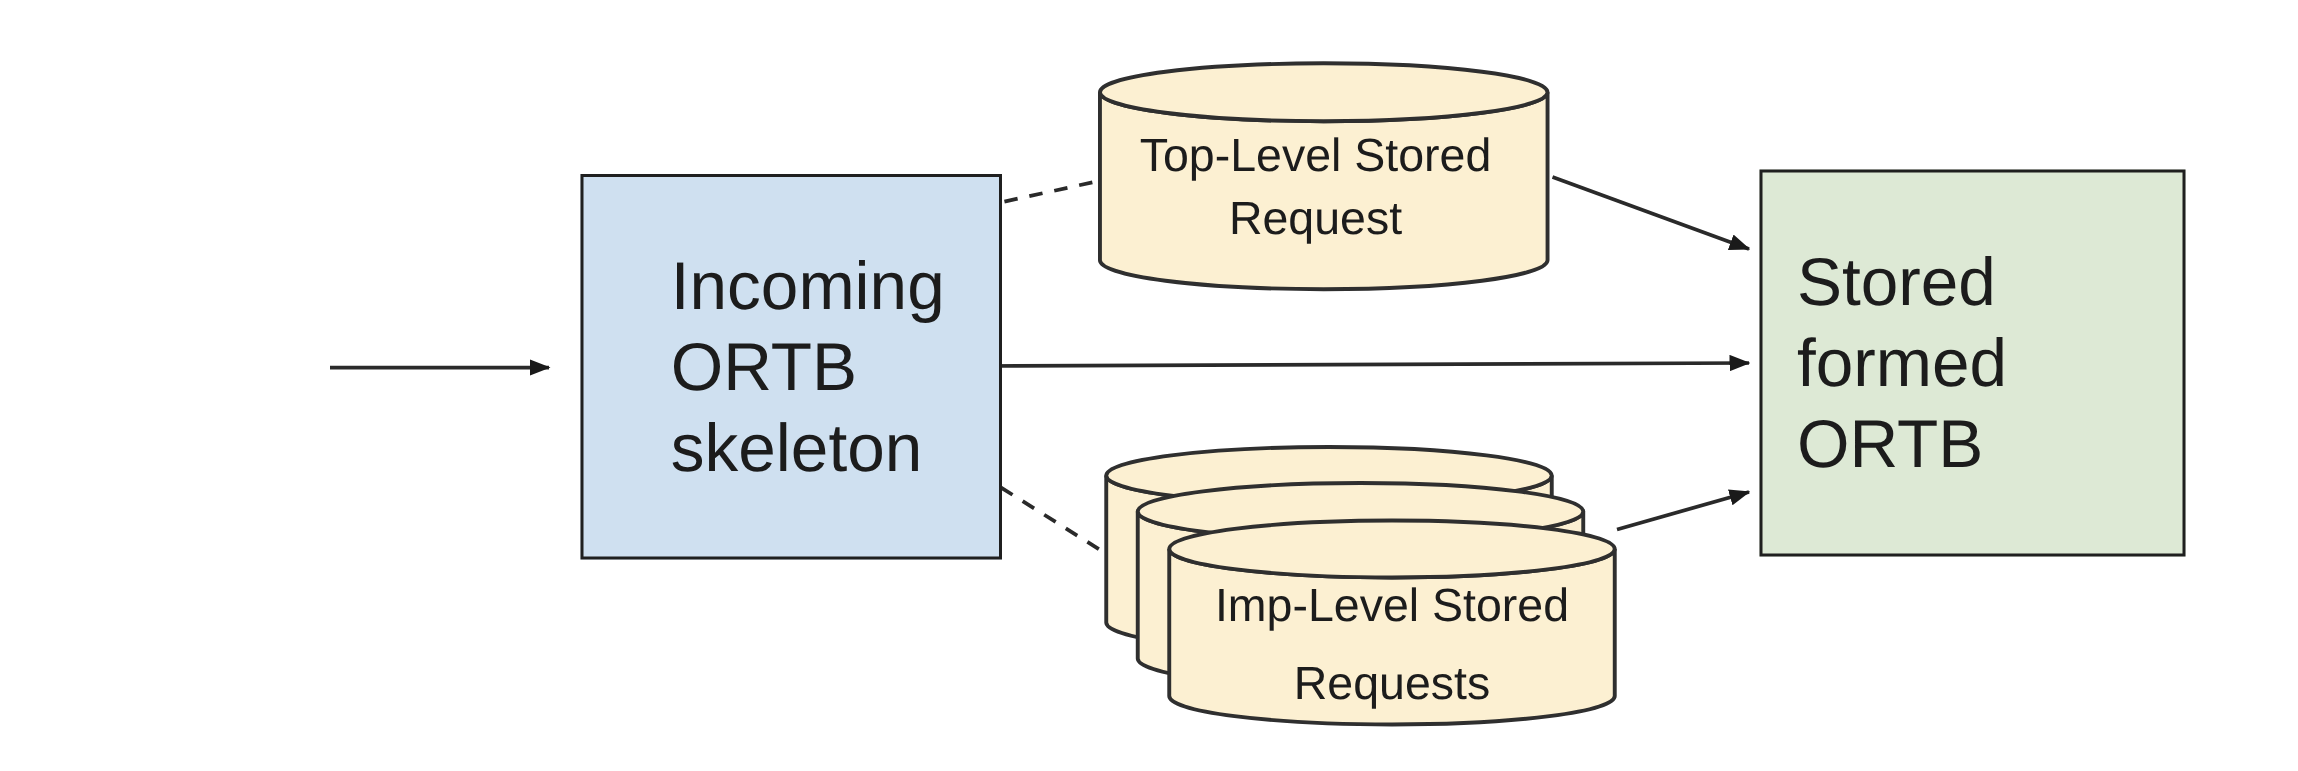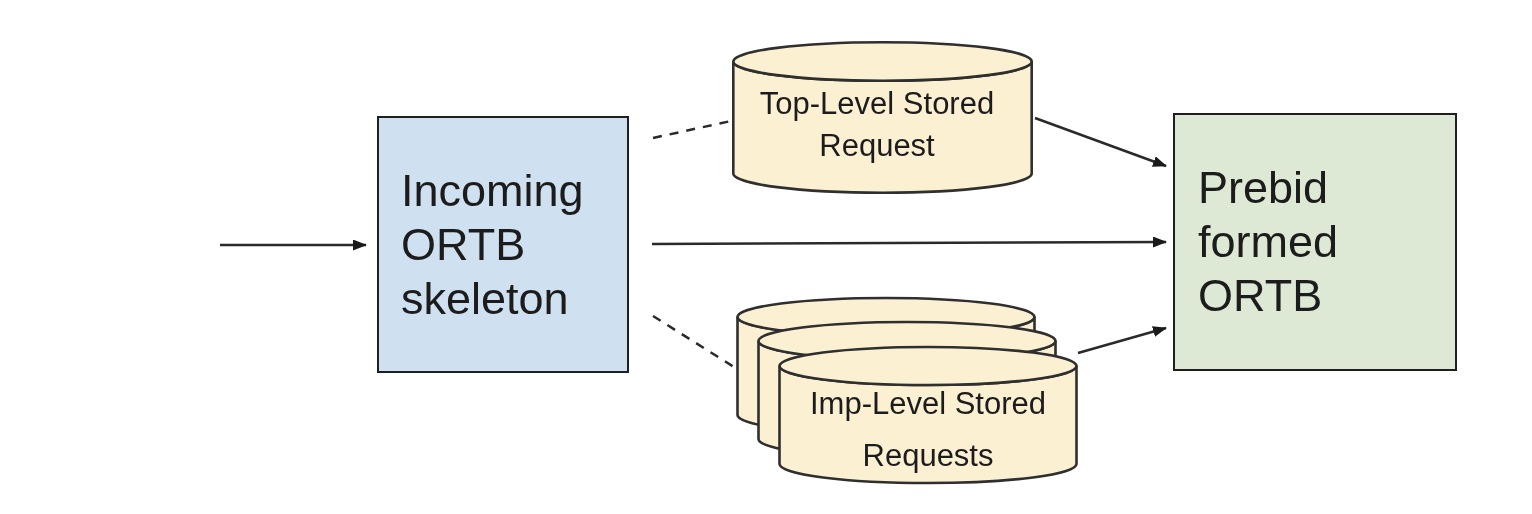--- a/index.html
+++ b/index.html
@@ -8,21 +8,21 @@
     font-family:"Liberation Sans","DejaVu Sans",sans-serif;color:#1c1c1c;
   }
   .stage svg{position:absolute;left:0;top:0;}
   .label{position:absolute;white-space:pre-line;color:#1c1c1c;}
   .free-label{font-size:46px;line-height:57px;}
   .box{
     position:absolute;box-sizing:border-box;border:2.5px solid #1f1f1f;
     display:flex;align-items:center;
   }
   .box .box-label{font-size:45px;line-height:54px;white-space:pre-line;}
-  .box-blue{left:377px;top:116px;width:252px;height:257px;}
+  .box-blue{left:387px;top:116px;width:281px;height:257px;justify-content:center;}
   .box-blue .box-label{padding-left:22px;}
   .box-green{left:1173px;top:113px;width:284px;height:258px;}
   .box-green .box-label{padding-left:23px;}
   .cyl-label{
     position:absolute;text-align:center;font-size:31px;line-height:42px;white-space:pre-line;
   }
   .cyl-label-top{left:732px;top:83px;width:290px;}
   .cyl-label-imp{left:778px;top:378px;width:300px;line-height:52px;}
 </style>
 </head>
@@ -71,21 +71,21 @@
   </svg>
 
 
   <div class="box box-blue" style="background-color: rgb(207, 224, 240);">
     <div class="box-label">Incoming
 ORTB
 skeleton</div>
   </div>
 
   <div class="box box-green" style="background-color: rgb(221, 233, 213);">
-    <div class="box-label">Prebid
+    <div class="box-label">Stored
 formed
 ORTB</div>
   </div>
 
   <div class="cyl-label cyl-label-top">Top-Level Stored
 Request</div>
 
   <div class="cyl-label cyl-label-imp">Imp-Level Stored
 Requests</div>
 

